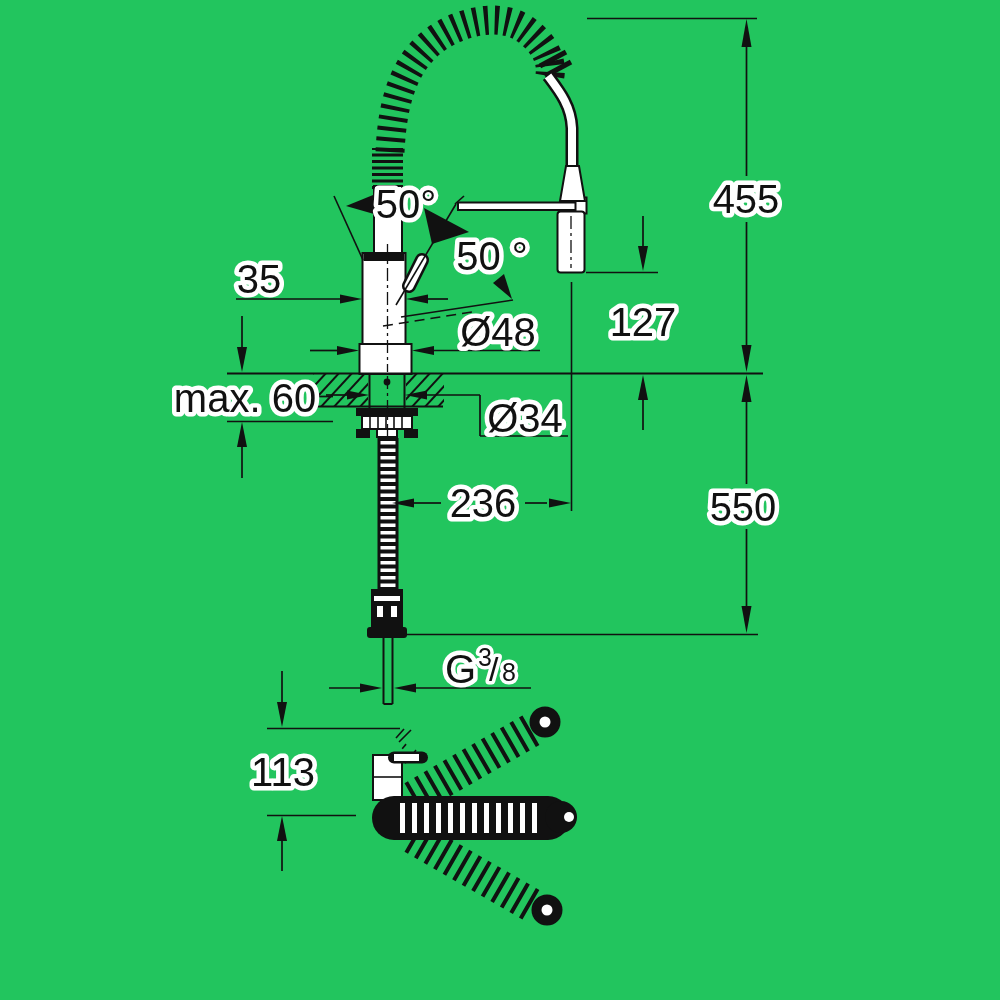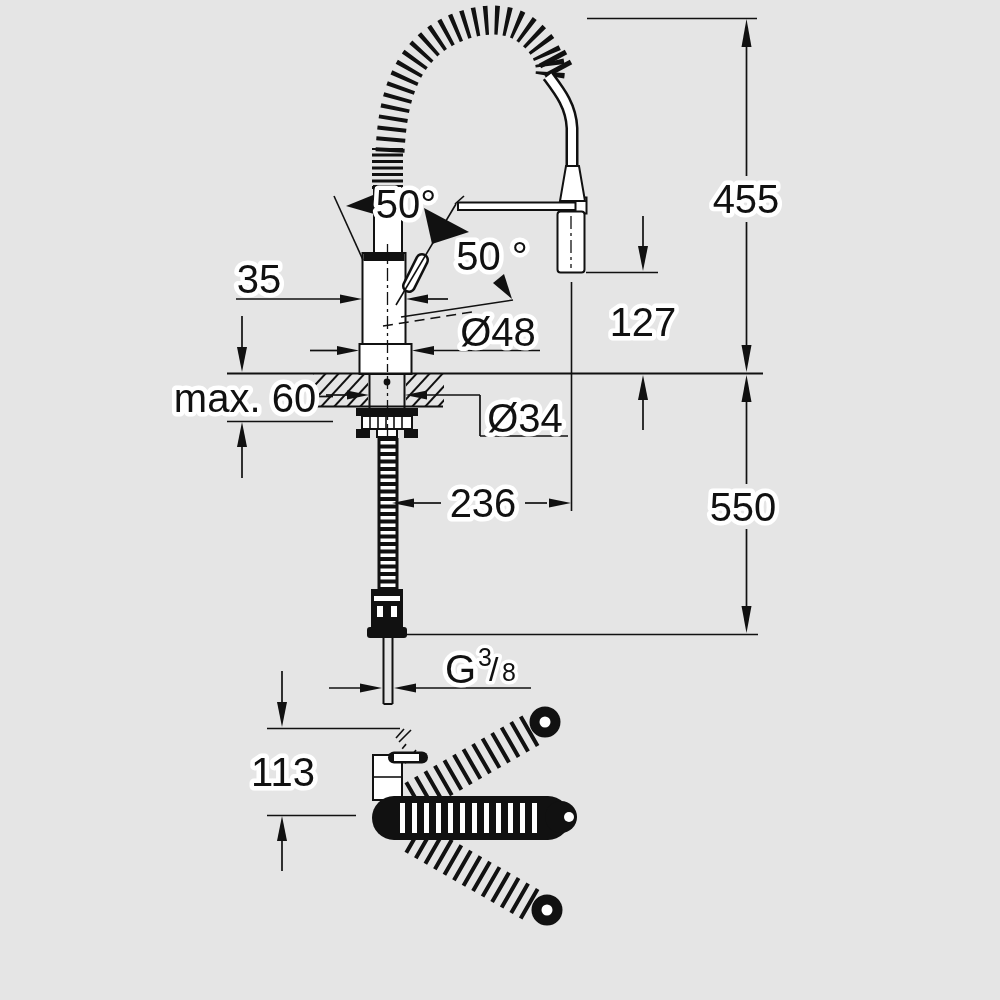--- a/index.html
+++ b/index.html
@@ -1,16 +1,16 @@
 <!DOCTYPE html>
 <html><head>
 <meta charset="utf-8">
 <style>
   html,body{margin:0;padding:0;background:#fff;}
-  .sheet{position:relative;width:1000px;height:1000px;background:#e5e5e5;overflow:hidden;}
+  .sheet{position:relative;width:1000px;height:1000px;background:#22c55e;overflow:hidden;}
   svg{display:block;}
   .ln{stroke:#111;stroke-width:2;fill:none;}
   .thin{stroke:#111;stroke-width:1.6;fill:none;}
   .dim{stroke:#111;stroke-width:1.7;fill:none;}
   .arr{fill:#111;stroke:none;}
   .wht{fill:#fff;stroke:#111;stroke-width:2;}
   .blk{fill:#111;stroke:none;}
   .cdash{stroke:#111;fill:none;stroke-dasharray:13 4 3 4;stroke-width:1.3;}
   .lbl{font-family:"Liberation Sans",sans-serif;font-size:40px;fill:#111;
        paint-order:stroke;stroke:#fff;stroke-width:9;stroke-linejoin:round;}

